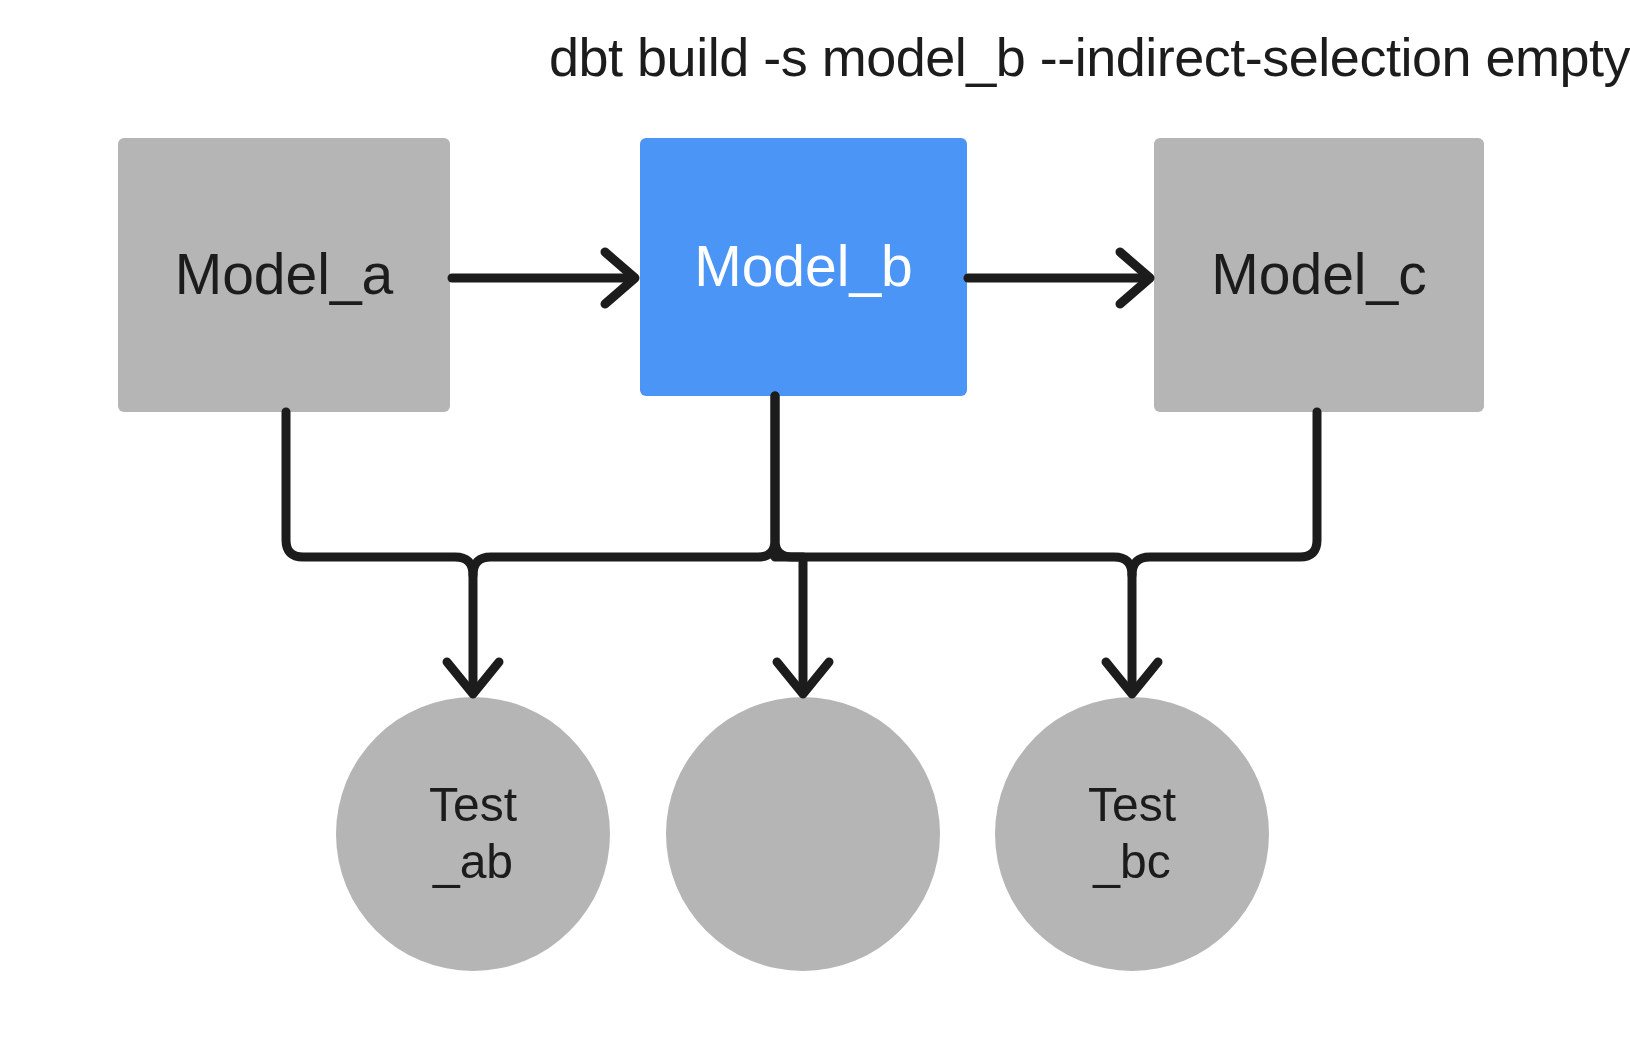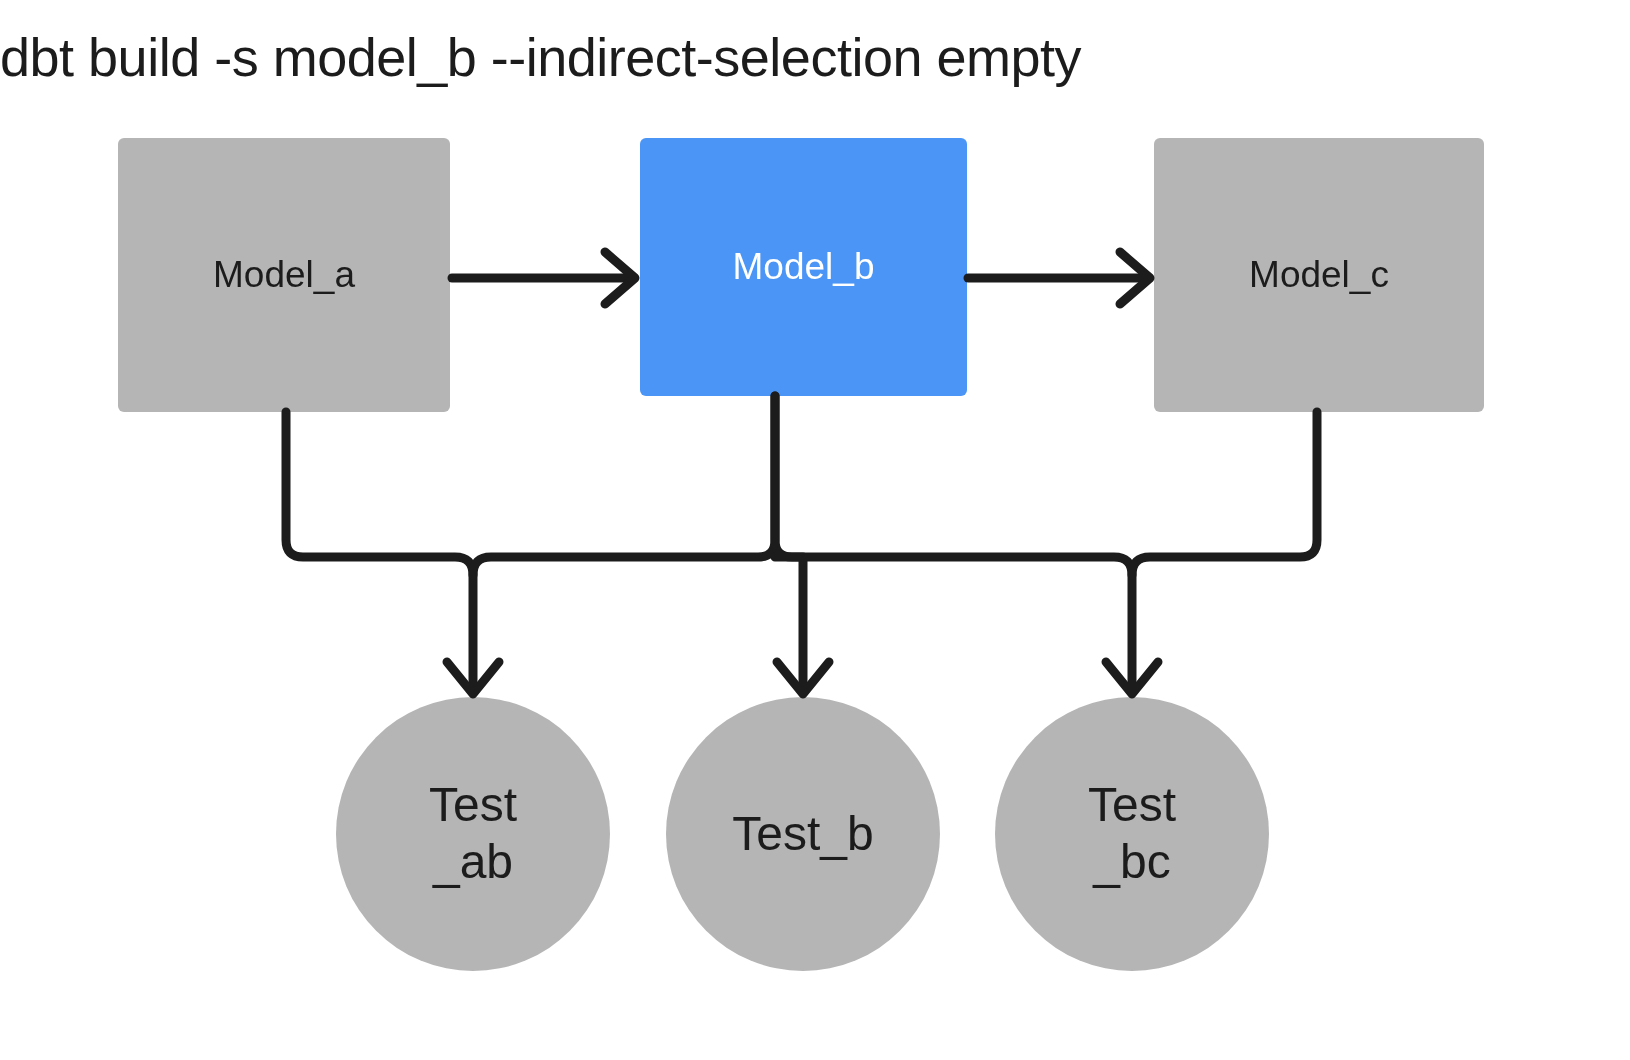--- a/index.html
+++ b/index.html
@@ -32,27 +32,27 @@
     flex-direction: column;
     text-align: center;
     pointer-events: none;
     line-height: 1.18;
   }
   .title-text {
     position: absolute;
     left: 0;
     top: 26px;
     width: 1630px;
-    text-align: left;
+    text-align: right;
     font-size: 54px;
     color: #1c1c1c;
     letter-spacing: -0.5px;
     white-space: nowrap;
   }
-  .model-label { font-size: 37px; color: #1c1c1c; }
+  .model-label { font-size: 57px; color: #1c1c1c; }
   .model-label.inverted { color: #ffffff; }
   .test-label { font-size: 48px; color: #1c1c1c; }
   .test-label span { display: block; }
 </style>
 </head>
 <body>
 
 <div id="canvas">
 
   <div class="title-text">dbt build -s model_b --indirect-selection empty</div>
@@ -109,22 +109,19 @@
 
   <div class="node-label model-label inverted" style="left:640px; top:138px; width:327px; height:258px;text-align:right;">Model_b</div>
 
   <div class="node-label model-label" style="left:1154px; top:138px; width:330px; height:274px;border-radius:30px;">Model_c</div>
 
   <div class="node-label test-label" style="left:336px; top:697px; width:274px; height:274px;">
     <span>Test</span>
     <span>_ab</span>
   </div>
 
-  <div class="node-label test-label" style="left:666px; top:697px; width:274px; height:274px;">
-    <span>Test_b</span>
-  </div>
 
   <div class="node-label test-label" style="left:995px; top:697px; width:274px; height:274px;">
     <span>Test</span>
     <span>_bc</span>
   </div>
 
 </div>
 
 </body></html>

